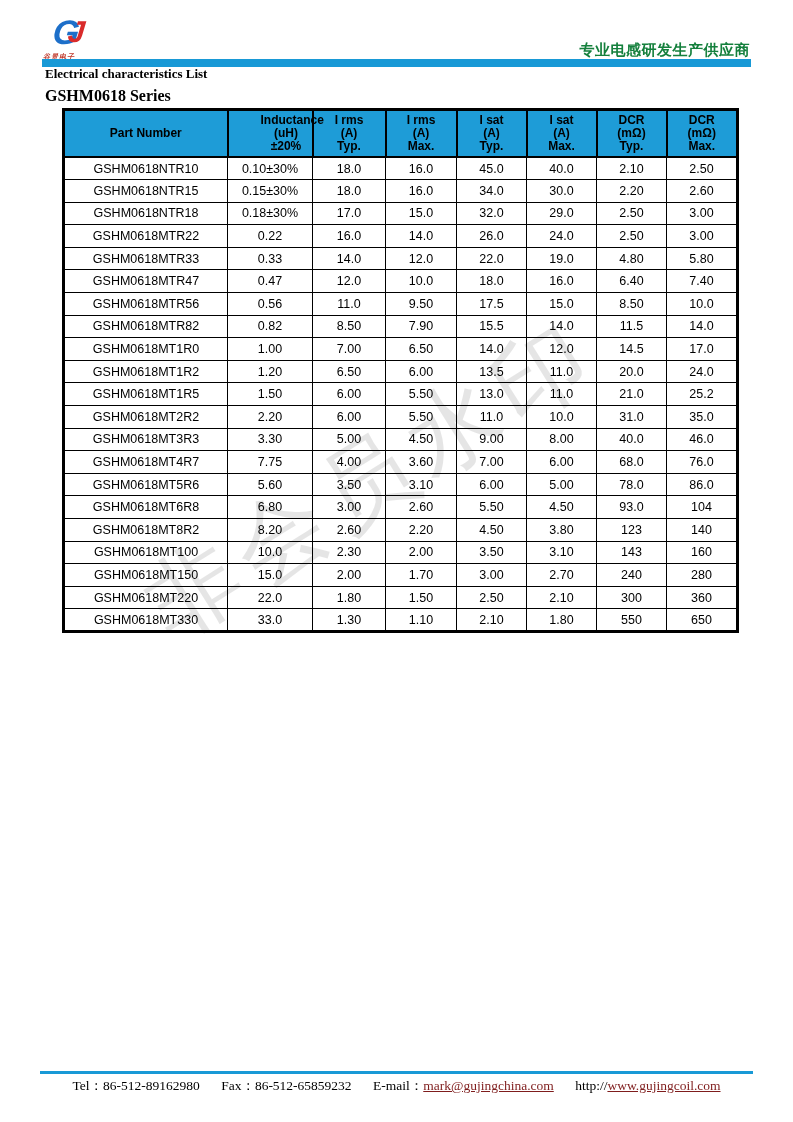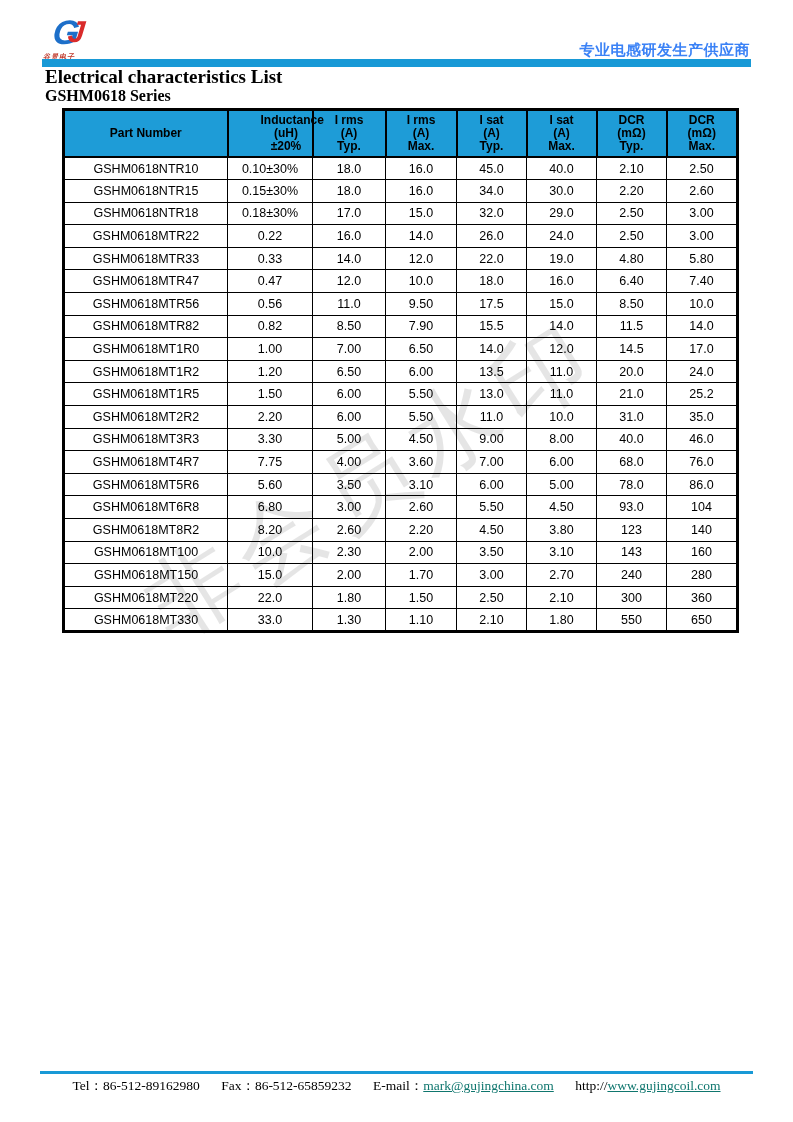--- a/index.html
+++ b/index.html
@@ -27,32 +27,32 @@
     color: #d92b2b; transform: skewX(-6deg);
   }
   .logo-subtext {
     position: absolute; left: 43px; top: 52px;
     font: italic 700 7px "Liberation Serif", serif;
     color: #c0392b; letter-spacing: 1px; white-space: nowrap;
   }
   .tagline {
     position: absolute; right: 43px; top: 41px;
     font-weight: 700; font-size: 15px; letter-spacing: 0.5px;
-    color: #3b82f6; white-space: nowrap;
+    color: #15803d; white-space: nowrap;
   }
   .header-rule {
     position: absolute; left: 42px; top: 59px;
     width: 709px; height: 8px;
   }
 
   
   .doc-title {
     position: absolute; left: 45px; top: 66px;
     font-family: "Liberation Serif", serif;
-    font-weight: 700; font-size: 19px;
+    font-weight: 700; font-size: 13px;
   }
   .series-title {
     position: absolute; left: 45px; top: 87px;
     font-family: "Liberation Serif", serif;
     font-weight: 700; font-size: 16px;
   }
 
   
   .watermark {
     position: absolute; left: 155px; top: 553px;
@@ -84,21 +84,21 @@
   .footer-rule {
     position: absolute; left: 40px; top: 1071px;
     width: 713px; height: 3px;
   }
   .footer {
     position: absolute; left: 40px; top: 1077px; width: 713px;
     text-align: center; font-family: "Liberation Serif", serif;
     font-size: 13.5px; white-space: nowrap;
   }
   .footer .grp { margin: 0 9px; }
-  .footer a { color: #0f766e; text-decoration: underline; }
+  .footer a { color: #7f1d1d; text-decoration: underline; }
   .footer .plain { text-decoration: none; margin-top: 39px; }
 </style>
 </head>
 <body>
 
 <div class="page">
 
   <div class="logo">
     <span class="logo-g">G</span>
     <span class="logo-j">J</span>

